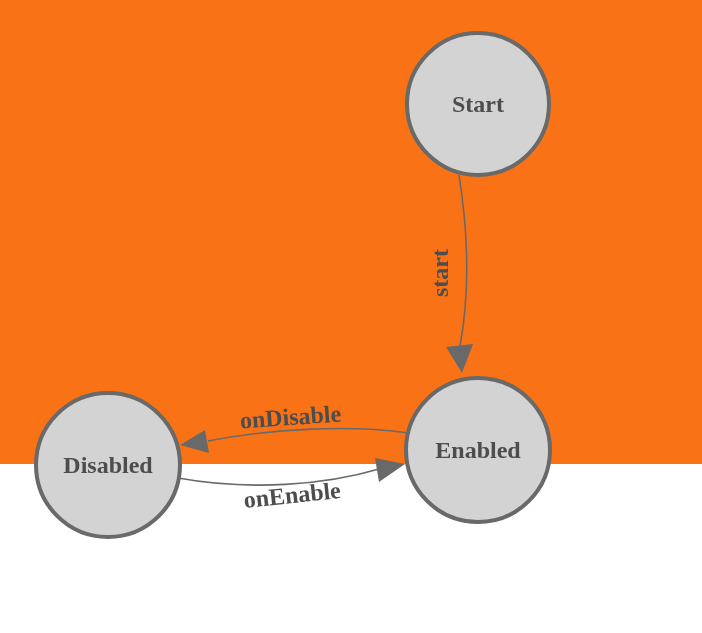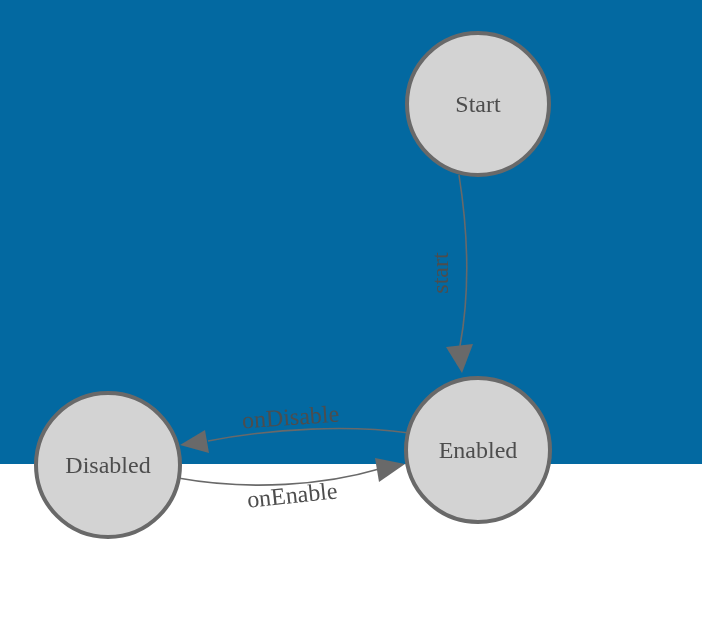--- a/index.html
+++ b/index.html
@@ -8,21 +8,22 @@
     background: #ffffff;
     width: 702px;
     height: 633px;
     overflow: hidden;
     font-family: "Liberation Serif", serif;
   }
   .canvas-wrap {
     position: relative;
     width: 702px;
     height: 464px;
-    background: #0369a1;
+    background: #f97316;
+    font-weight: bold;
   }
   svg { display: block; }
   .state-circle {
     stroke: #696969;
     stroke-width: 4;
   }
   .edge-path {
     fill: none;
     stroke: #696969;
     stroke-width: 1.6;

